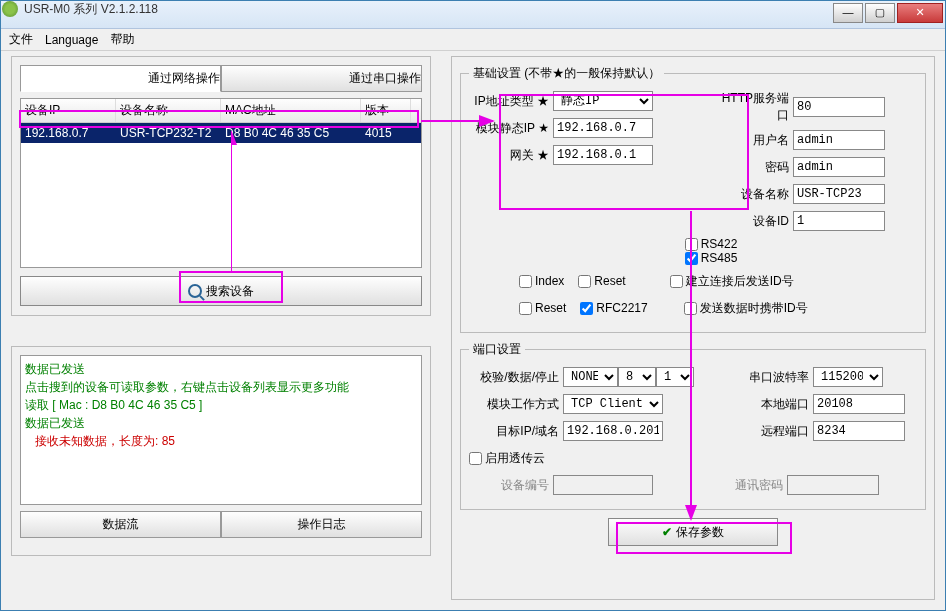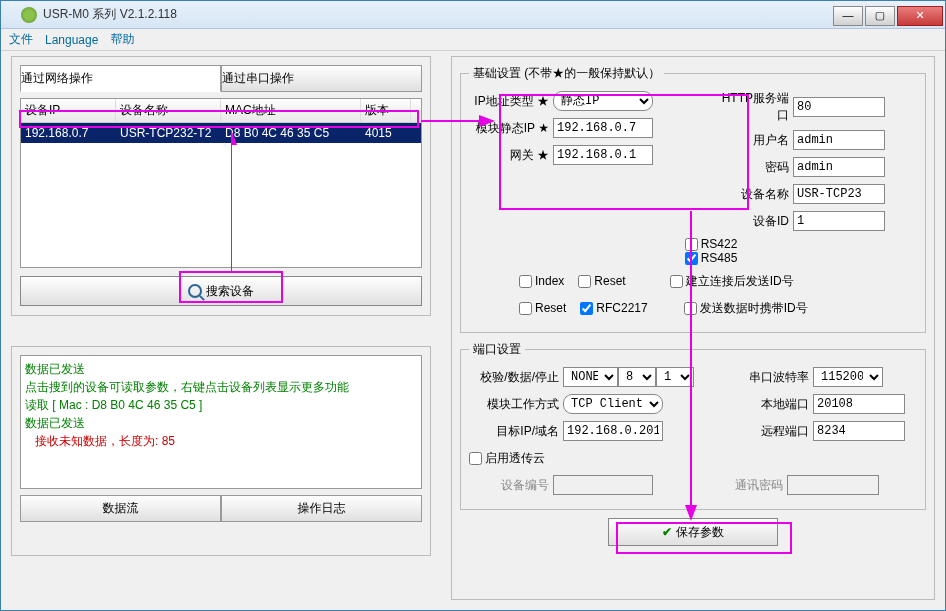--- a/index.html
+++ b/index.html
@@ -1,55 +1,55 @@
 <!DOCTYPE html>
 <html><head>
 <meta charset="utf-8">
 <style>
 * { box-sizing: border-box; font-family: "Microsoft YaHei", "SimSun", sans-serif; font-size: 12px; }
 body { margin: 0; background: #fff; }
 .window { width: 946px; height: 611px; border: 1px solid #3c7fb1; position: relative; background: #f0f0f0; }
-.titlebar { height: 28px; background: linear-gradient(#e8f1fb, #d6e5f5); display: flex; align-items: center; padding-left: 20px; border-bottom: 1px solid #b0c4de; }
+.titlebar { height: 28px; background: linear-gradient(#e8f1fb, #d6e5f5); display: flex; align-items: flex-start; padding-left: 1px; border-bottom: 1px solid #b0c4de; }
 .titlebar .icon { width: 16px; height: 16px; background: radial-gradient(circle, #8bc34a 40%, #558b2f 100%); border-radius: 50%; margin-right: 6px; }
 .titlebar .title { flex: 1; color: #333; }
 .winbtns { display: flex; }
 .winbtn { width: 30px; height: 20px; margin: 2px 2px 0 0; border: 1px solid #888; background: linear-gradient(#fefefe, #d0d0d0); text-align: center; line-height: 16px; font-size: 11px; }
 .winbtn.close { width: 46px; background: linear-gradient(#e97e7e, #c83a3a); color: #fff; border-color: #a02020; }
 .menubar { height: 22px; background: #f0f0f0; display: flex; align-items: center; padding-left: 8px; gap: 12px; border-bottom: 1px solid #d0d0d0; }
-.menubar span { color: #0369a1; }
+.menubar span { color: #000000; }
 .content { position: absolute; top: 55px; left: 10px; right: 10px; bottom: 10px; }
 .left-col { position: absolute; left: 0; top: 0; width: 420px; bottom: 0; }
 .right-col { position: absolute; left: 440px; top: 0; right: 0; bottom: 0; border: 1px solid #bbb; background: #f0f0f0; padding: 8px; }
 .panel { border: 1px solid #bbb; background: #f0f0f0; padding: 8px; position: relative; }
 .tabs { display: flex; margin-bottom: 6px; }
-.tab { flex: 1; text-align: left; padding: 4px 0; border: 1px solid #999; background: linear-gradient(#fefefe, #e0e0e0); }
+.tab { flex: 1; text-align: right; padding: 4px 0; border: 1px solid #999; background: linear-gradient(#fefefe, #e0e0e0); }
 .tab.active { background: #fff; border-bottom: 1px solid #fff; }
 .devlist { border: 1px solid #999; background: #fff; height: 170px; overflow: hidden; }
 .devhdr { display: flex; background: linear-gradient(#fefefe, #e8e8e8); border-bottom: 1px solid #ccc; }
 .devhdr span { padding: 3px 4px; border-right: 1px solid #ddd; }
 .devrow { display: flex; background: #0a246a; color: #fff; font-family: "Courier New", monospace; padding: 2px 0; }
 .devrow span { padding: 1px 4px; }
 .col-ip { width: 95px; } .col-name { width: 105px; } .col-mac { width: 140px; } .col-ver { width: 50px; }
 .searchbtn { width: 100%; height: 30px; margin-top: 8px; background: linear-gradient(#fefefe, #e0e0e0); border: 1px solid #888; display: flex; align-items: center; justify-content: center; gap: 4px; }
 .magnify { display: inline-block; width: 14px; height: 14px; border: 2px solid #2a6496; border-radius: 50%; position: relative; }
 .magnify::after { content: ''; position: absolute; width: 6px; height: 2px; background: #2a6496; bottom: -3px; right: -5px; transform: rotate(45deg); }
-.logbox { border: 1px solid #999; background: #fff; height: 134px; padding: 4px; font-family: "SimSun", monospace; line-height: 1.5; overflow: hidden; }
+.logbox { border: 1px solid #999; background: #fff; height: 150px; padding: 4px; font-family: "SimSun", monospace; line-height: 1.5; overflow: hidden; }
 .logbox .green { color: #008000; }
 .logbox .red { color: #c00; }
 .btmtabs { display: flex; margin-top: 6px; }
 .btmtab { flex: 1; text-align: center; padding: 4px 0; border: 1px solid #999; background: linear-gradient(#fefefe, #e0e0e0); }
 fieldset { border: 1px solid #bbb; margin: 0 0 8px 0; padding: 8px; }
 legend { padding: 0 4px; background: #f0f0f0; }
 .row { display: flex; align-items: center; margin-bottom: 5px; min-height: 22px; }
 .lbl { width: 80px; text-align: right; margin-right: 4px; }
 .lblr { width: 70px; text-align: right; margin-right: 4px; }
 input[type=text], select { border: 1px solid #888; height: 20px; padding: 0 3px; background: #fff; font-family: "Courier New", monospace; }
 input[type=text].short { width: 100px; }
 input[type=text].mid { width: 92px; }
-select.short { width: 100px; border-radius: 9px; }
+select.short { width: 100px; }
 select.tiny { width: 55px; }
 input[type=checkbox] { margin: 0 3px 0 0; vertical-align: middle; }
 .cbx { display: inline-flex; align-items: center; margin-right: 14px; }
 .savebtn { width: 170px; height: 28px; margin: 8px auto 0; display: flex; align-items: center; justify-content: center; background: linear-gradient(#fefefe, #e0e0e0); border: 1px solid #888; gap: 4px; }
 .check { color: #008000; font-weight: bold; }
 .magenta-box { position: absolute; border: 2px solid #e600e6; pointer-events: none; }
 .arrow { position: absolute; pointer-events: none; }
 .two-col { display: flex; gap: 20px; }
 .col1 { flex: 0 0 230px; }
 .col2 { flex: 1; }

